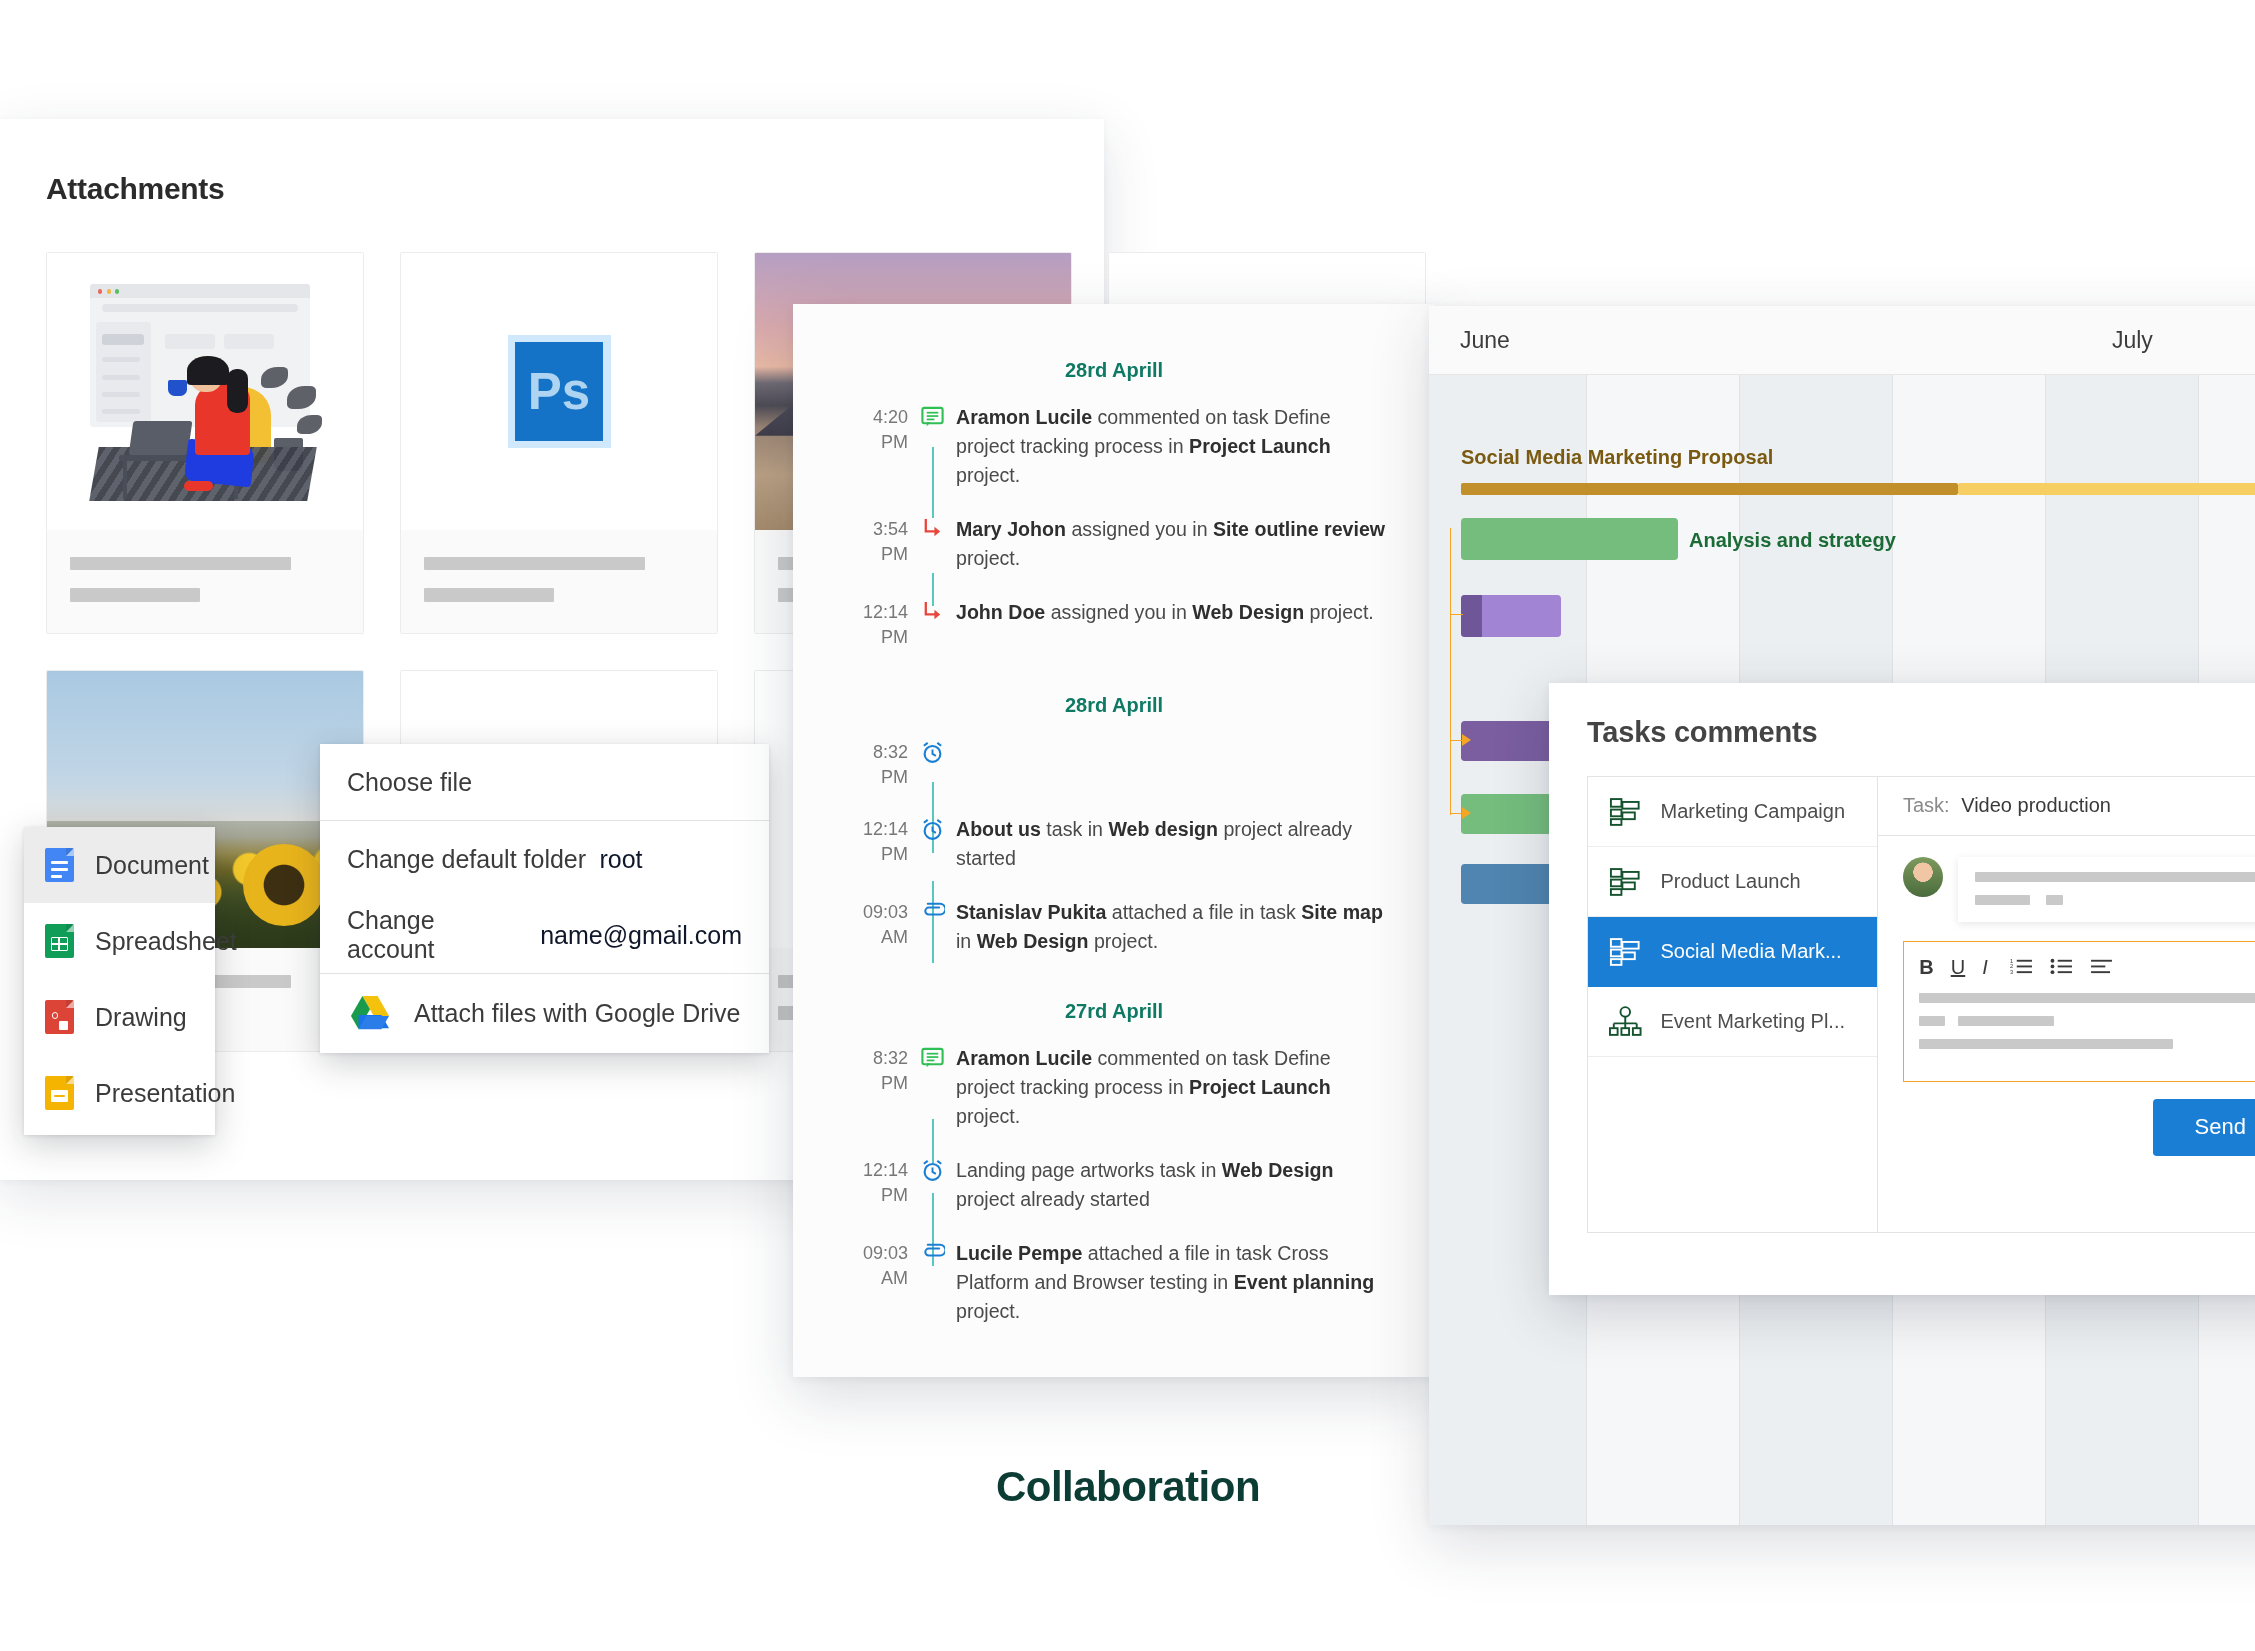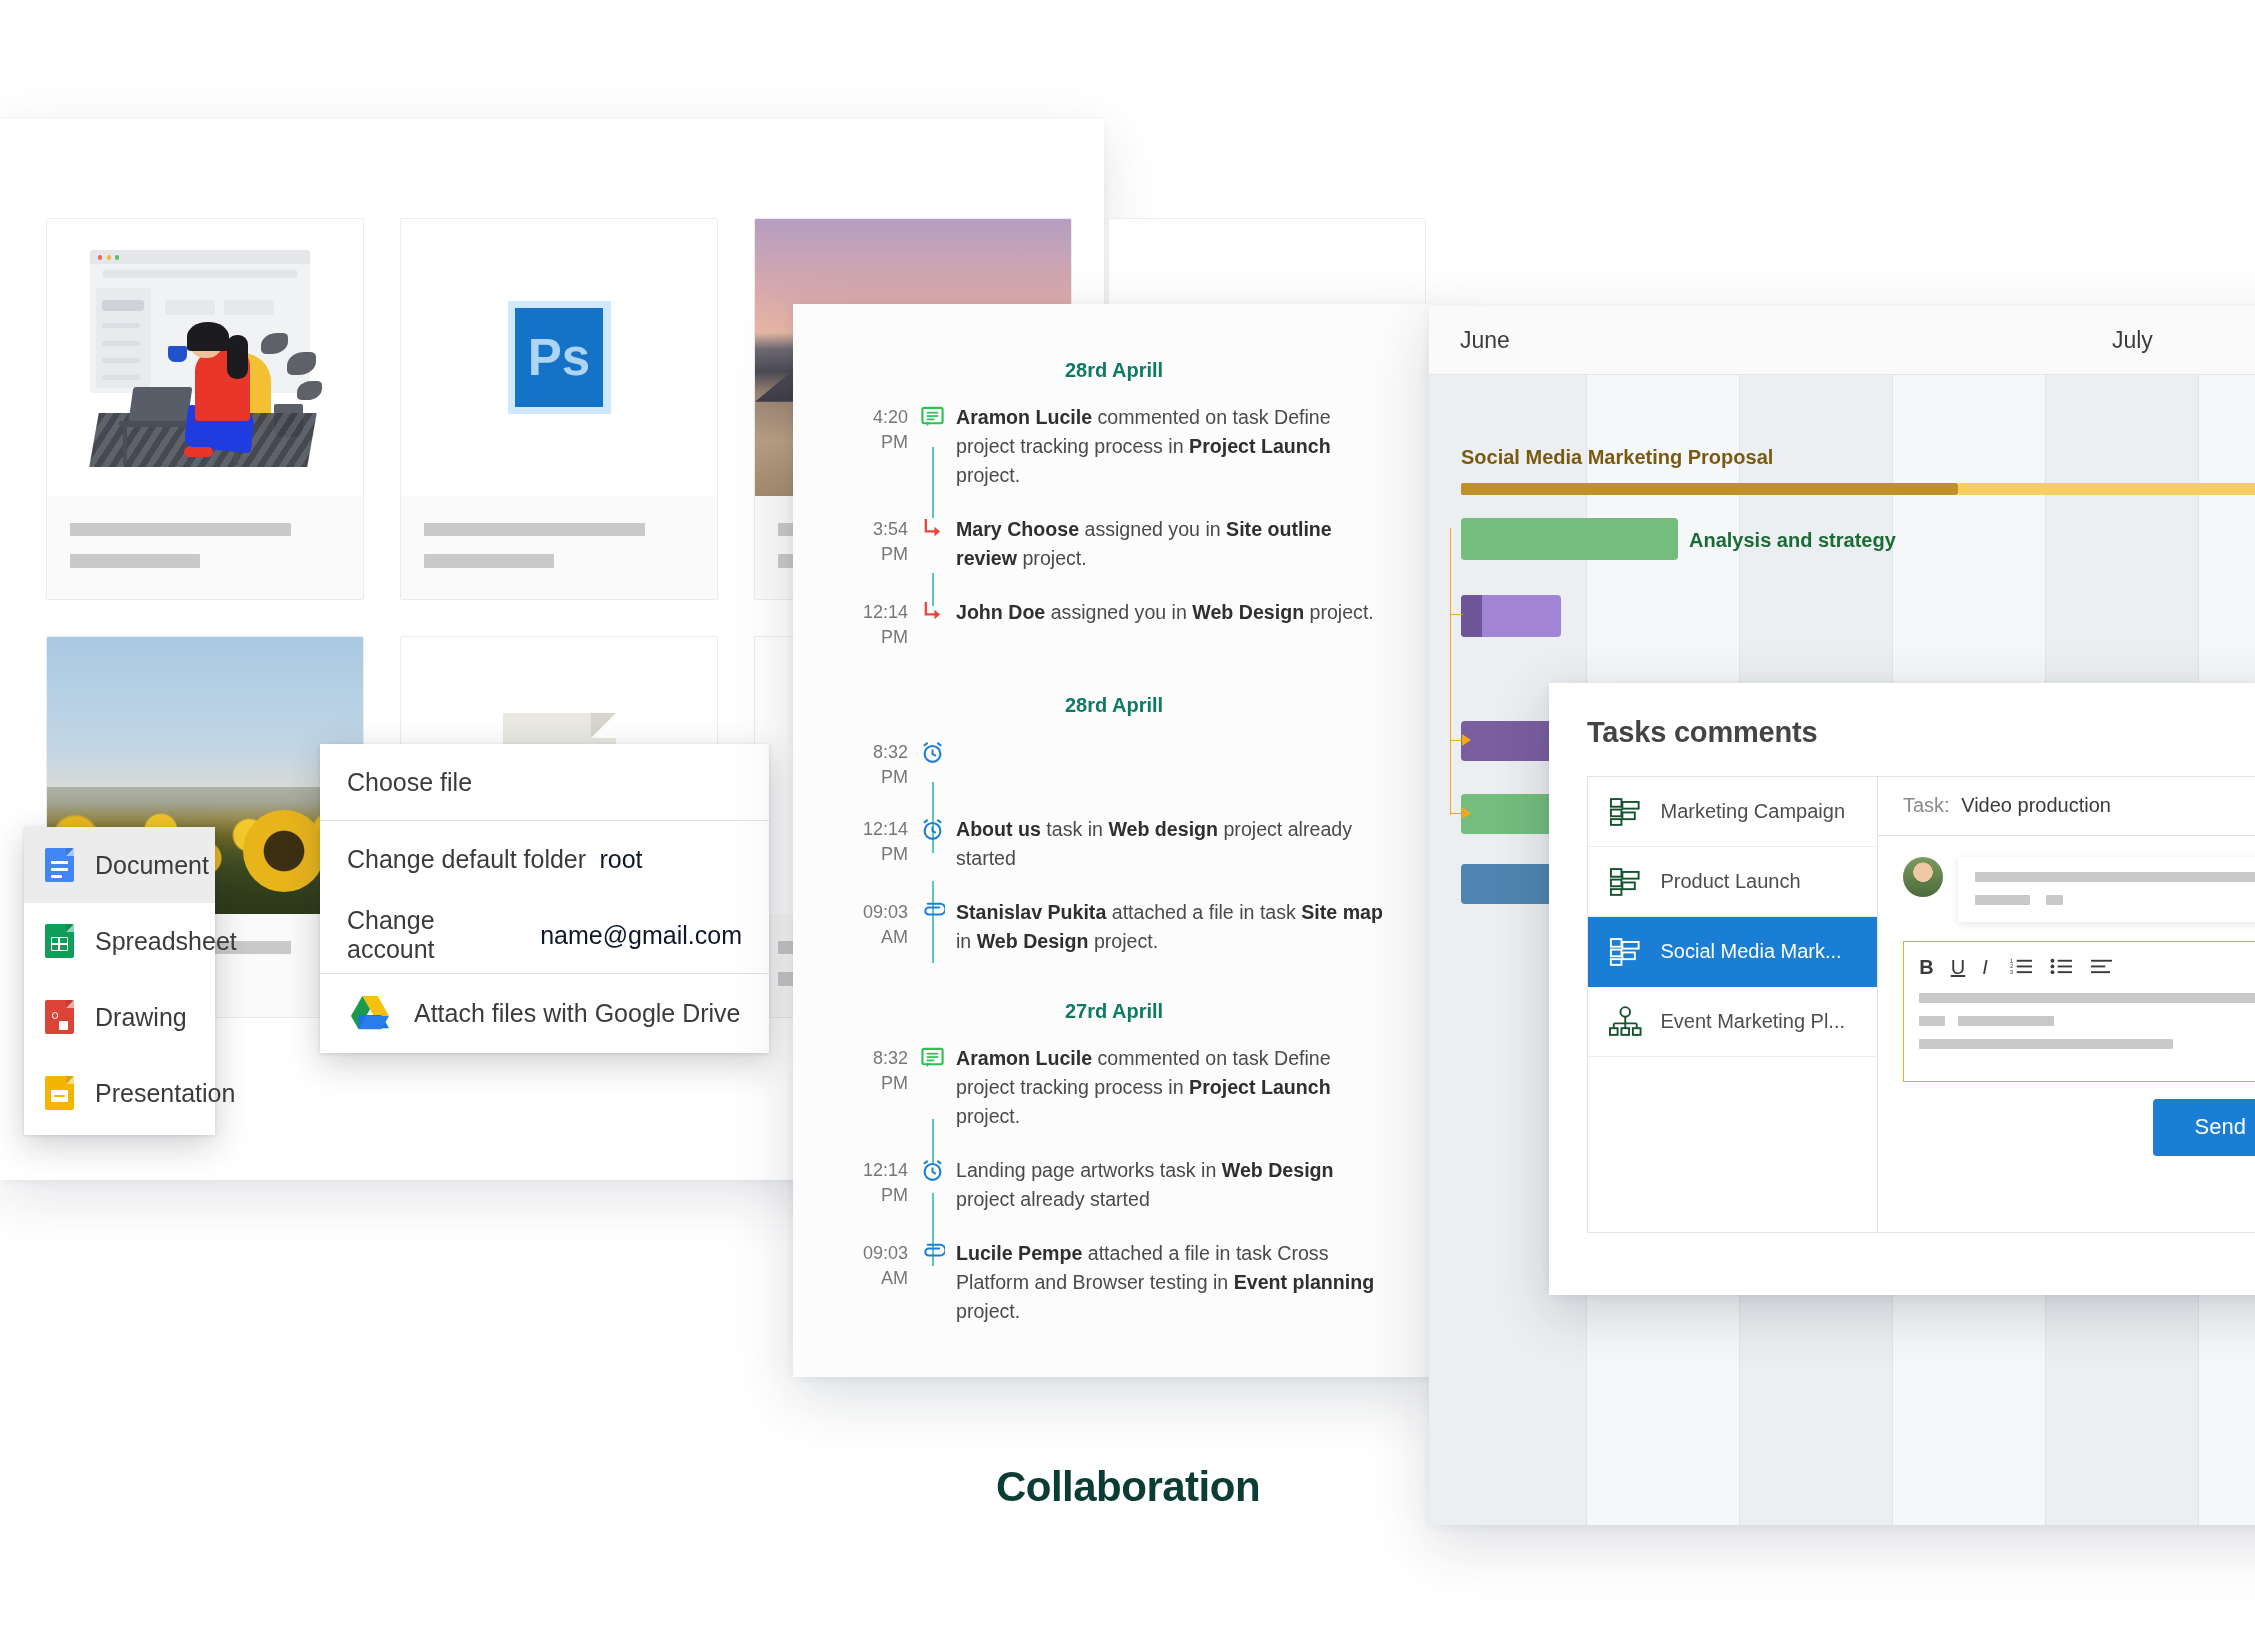--- a/index.html
+++ b/index.html
@@ -192,20 +192,21 @@
     position:absolute; left:0; right:0; top:1463px; text-align:center;
     font-size:42px; font-weight:700; color:#0c3d35; letter-spacing:-0.5px;
   }
 </style>
 </head>
 <body>
 
 <div class="stage">
 
   <section id="attachments-panel">
+    <h1 id="attachments-title">Attachments</h1>
     <div id="attachment-grid">
 
       <div class="att-card">
         <div class="att-thumb">
           <div class="illus">
             <div class="il-browser"></div>
             <div class="il-bar"></div>
             <div class="il-dot" style="left:17px;background:#ea6a5a"></div>
             <div class="il-dot" style="left:26px;background:#f0b840"></div>
             <div class="il-dot" style="left:34px;background:#5bbf62"></div>
@@ -397,21 +398,21 @@
       </div>
 
       <div class="act-row">
         <div class="act-time">3:54<br>PM</div>
         <div class="act-ico">
           <svg width="23" height="25" viewBox="0 0 24 26">
               <path d="M5 2 L5 15 L17 15" fill="none" stroke="#e8453c" stroke-width="2.4"></path>
               <path d="M14 10 L20 15 L14 20 Z" fill="#e8453c"></path>
             </svg>
         </div>
-        <div class="act-text"><b>Mary Choose</b> assigned you in <b>Site outline review</b> project.</div>
+        <div class="act-text"><b>Mary Johon</b> assigned you in <b>Site outline review</b> project.</div>
       </div>
 
       <div class="act-row">
         <div class="act-time">12:14<br>PM</div>
         <div class="act-ico">
           <svg width="23" height="25" viewBox="0 0 24 26">
               <path d="M5 2 L5 15 L17 15" fill="none" stroke="#e8453c" stroke-width="2.4"></path>
               <path d="M14 10 L20 15 L14 20 Z" fill="#e8453c"></path>
             </svg>
         </div>

